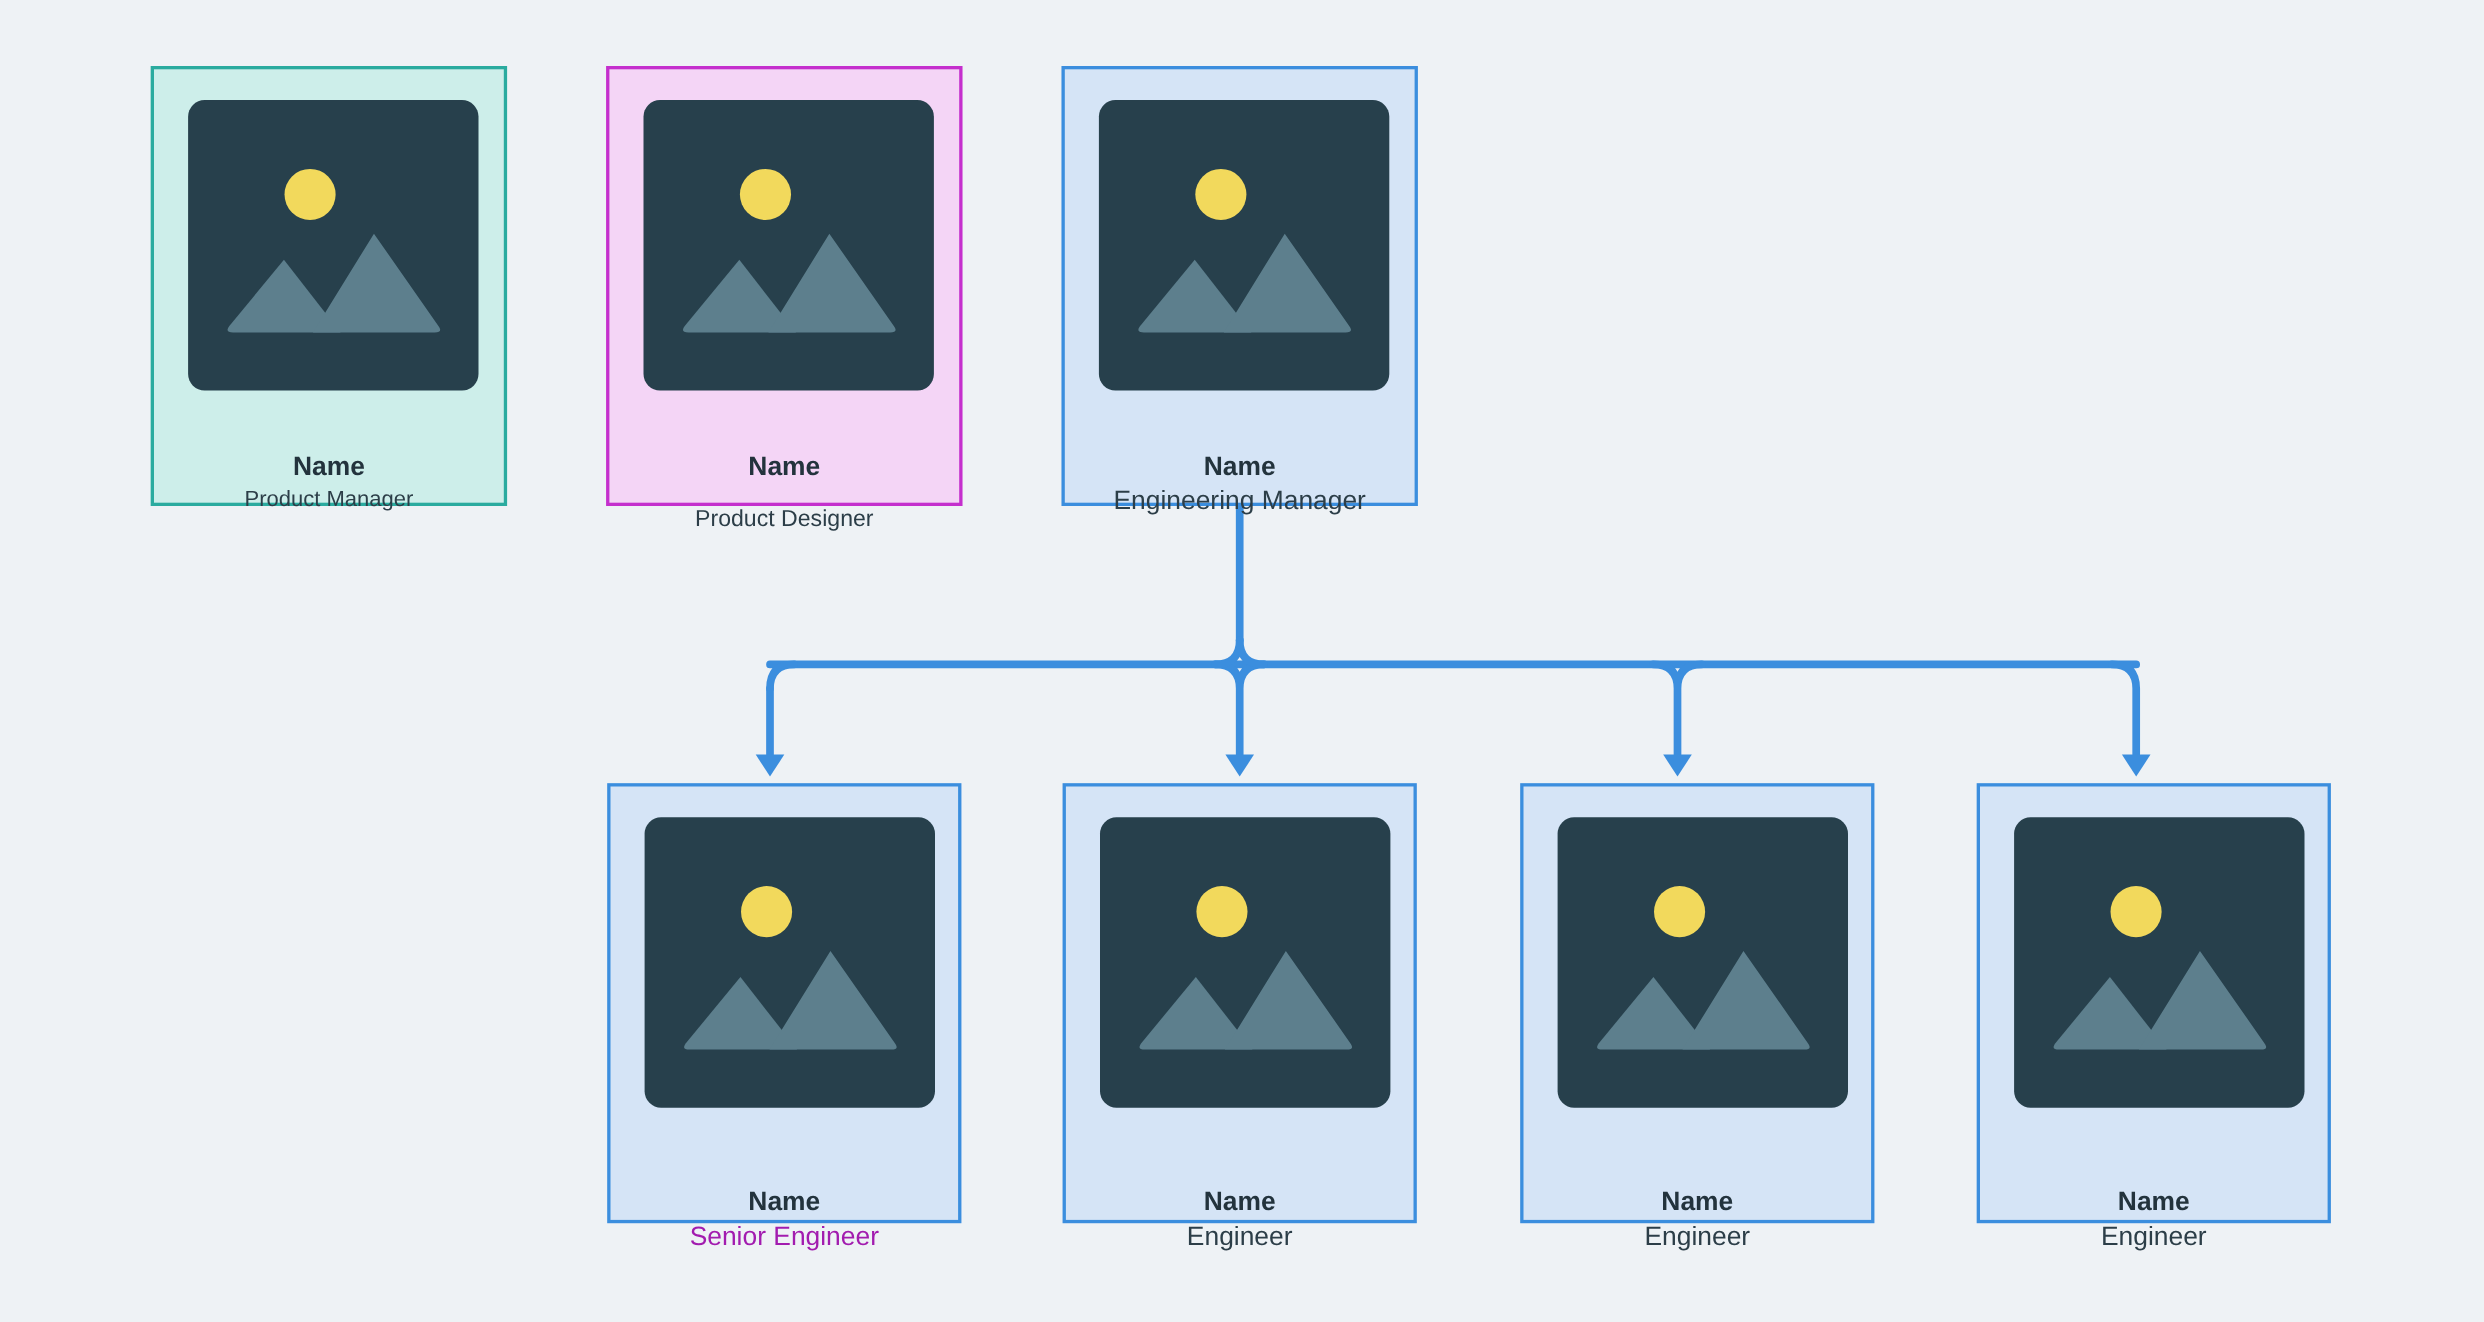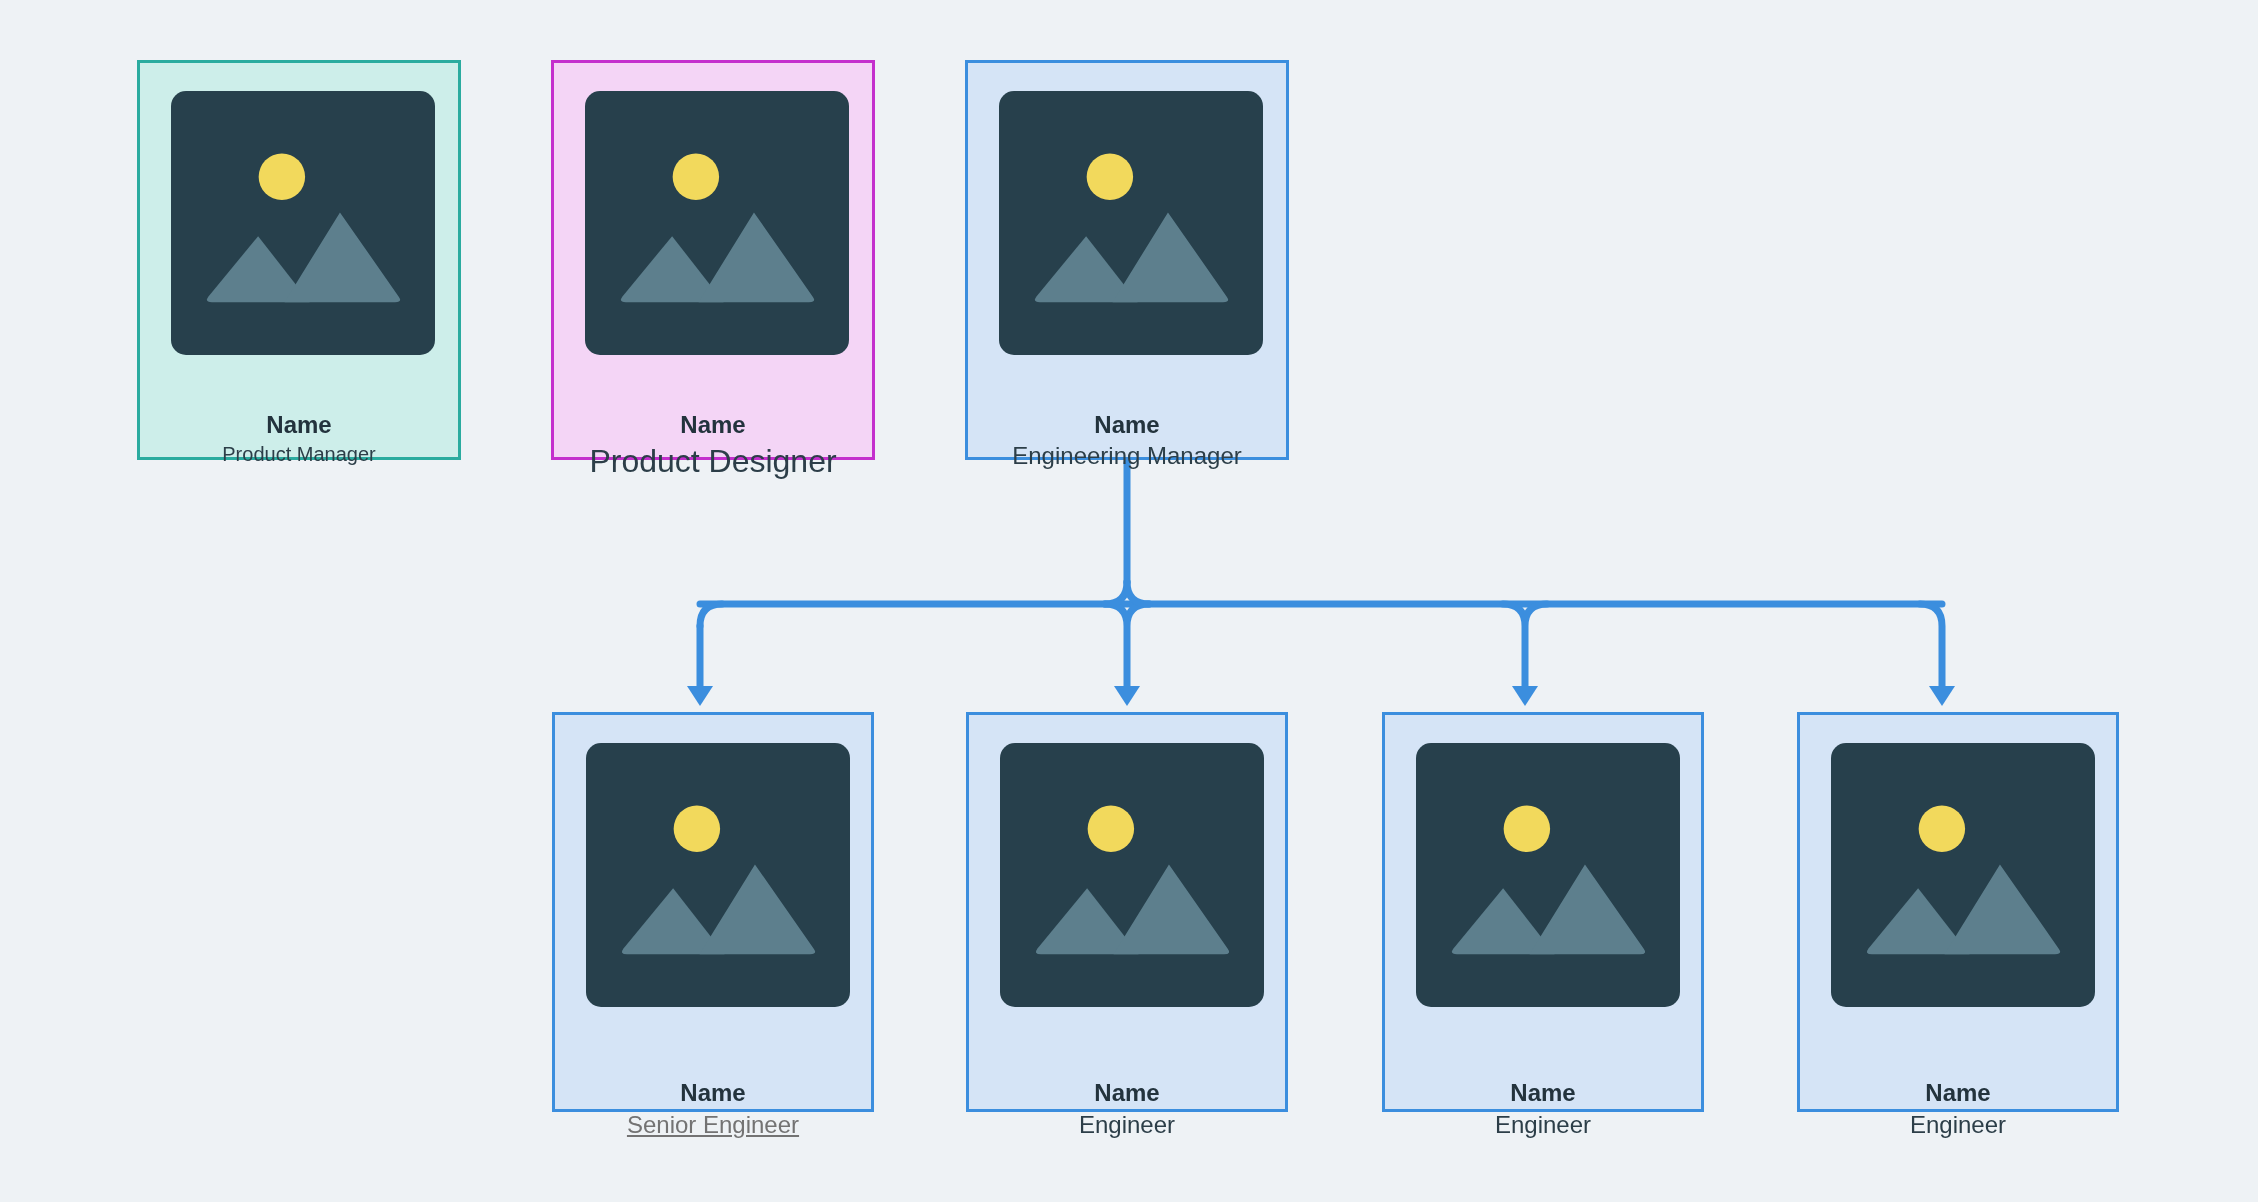--- a/index.html
+++ b/index.html
@@ -93,39 +93,39 @@
         <div class="card-name" style="position: absolute; left: 0px; right: 0px; top: 350px; font-size: 24px; color: rgb(35, 51, 61);">Name</div>
         <div class="card-role" style="position: absolute; left: 0px; right: 0px; top: 381px; font-size: 20px; color: rgb(44, 62, 72);">Product Manager</div>
       </div>
       <div class="card" style="left: 551px; top: 60px; width: 324px; height: 400px; border-color: rgb(196, 47, 205); background: rgb(244, 213, 246);">
         <div class="card-photo" style="width: 264px; height: 264px; background: rgb(39, 64, 76); border-radius: 15px; position: absolute; left: 31px; top: 28px;"><svg viewBox="0 0 100 100" width="264" height="264">
             <path d="M 33 55 L 52.5 80 L 15.5 80 Q 12.5 80 14.2 77.8 Z" fill="#5d7f8d"></path>
             <path d="M 64 46 L 86.2 77.8 Q 87.9 80 84.9 80 L 43 80 Z" fill="#5d7f8d"></path>
             <circle cx="42" cy="32.5" r="8.8" fill="#f2d95c"></circle>
           </svg></div>
         <div class="card-name" style="position: absolute; left: 0px; right: 0px; top: 350px; font-size: 24px; color: rgb(35, 51, 61);">Name</div>
-        <div class="card-role" style="position: absolute; left: 0px; right: 0px; top: 382px; font-size: 32px; color: rgb(44, 62, 72);">Product Designer</div>
+        <div class="card-role" style="position: absolute; left: 0px; right: 0px; top: 398px; font-size: 21px; color: rgb(44, 62, 72);">Product Designer</div>
       </div>
       <div class="card" style="left: 965px; top: 60px; width: 324px; height: 400px; border-color: rgb(59, 142, 222); background: rgb(213, 228, 246);">
         <div class="card-photo" style="width: 264px; height: 264px; background: rgb(39, 64, 76); border-radius: 15px; position: absolute; left: 31px; top: 28px;"><svg viewBox="0 0 100 100" width="264" height="264">
             <path d="M 33 55 L 52.5 80 L 15.5 80 Q 12.5 80 14.2 77.8 Z" fill="#5d7f8d"></path>
             <path d="M 64 46 L 86.2 77.8 Q 87.9 80 84.9 80 L 43 80 Z" fill="#5d7f8d"></path>
             <circle cx="42" cy="32.5" r="8.8" fill="#f2d95c"></circle>
           </svg></div>
         <div class="card-name" style="position: absolute; left: 0px; right: 0px; top: 350px; font-size: 24px; color: rgb(35, 51, 61);">Name</div>
         <div class="card-role" style="position: absolute; left: 0px; right: 0px; top: 381px; font-size: 24px; color: rgb(44, 62, 72);">Engineering Manager</div>
       </div>
       <div class="card" style="left: 552px; top: 712px; width: 322px; height: 400px; border-color: rgb(59, 142, 222); background: rgb(213, 228, 246);">
         <div class="card-photo" style="width: 264px; height: 264px; background: rgb(39, 64, 76); border-radius: 15px; position: absolute; left: 31px; top: 28px;"><svg viewBox="0 0 100 100" width="264" height="264">
             <path d="M 33 55 L 52.5 80 L 15.5 80 Q 12.5 80 14.2 77.8 Z" fill="#5d7f8d"></path>
             <path d="M 64 46 L 86.2 77.8 Q 87.9 80 84.9 80 L 43 80 Z" fill="#5d7f8d"></path>
             <circle cx="42" cy="32.5" r="8.8" fill="#f2d95c"></circle>
           </svg></div>
         <div class="card-name" style="position: absolute; left: 0px; right: 0px; top: 366px; font-size: 24px; color: rgb(35, 51, 61);">Name</div>
-        <div class="card-role" style="position: absolute; left: 0px; right: 0px; top: 398px; font-size: 24px; color: #737373; text-decoration: underline;">Senior Engineer</div>
+        <div class="card-role" style="position: absolute; left: 0px; right: 0px; top: 398px; font-size: 24px; color: #a21caf;">Senior Engineer</div>
       </div>
       <div class="card" style="left: 966px; top: 712px; width: 322px; height: 400px; border-color: rgb(59, 142, 222); background: rgb(213, 228, 246);">
         <div class="card-photo" style="width: 264px; height: 264px; background: rgb(39, 64, 76); border-radius: 15px; position: absolute; left: 31px; top: 28px;"><svg viewBox="0 0 100 100" width="264" height="264">
             <path d="M 33 55 L 52.5 80 L 15.5 80 Q 12.5 80 14.2 77.8 Z" fill="#5d7f8d"></path>
             <path d="M 64 46 L 86.2 77.8 Q 87.9 80 84.9 80 L 43 80 Z" fill="#5d7f8d"></path>
             <circle cx="42" cy="32.5" r="8.8" fill="#f2d95c"></circle>
           </svg></div>
         <div class="card-name" style="position: absolute; left: 0px; right: 0px; top: 366px; font-size: 24px; color: rgb(35, 51, 61);">Name</div>
         <div class="card-role" style="position: absolute; left: 0px; right: 0px; top: 398px; font-size: 24px; color: rgb(44, 62, 72);">Engineer</div>
       </div>

